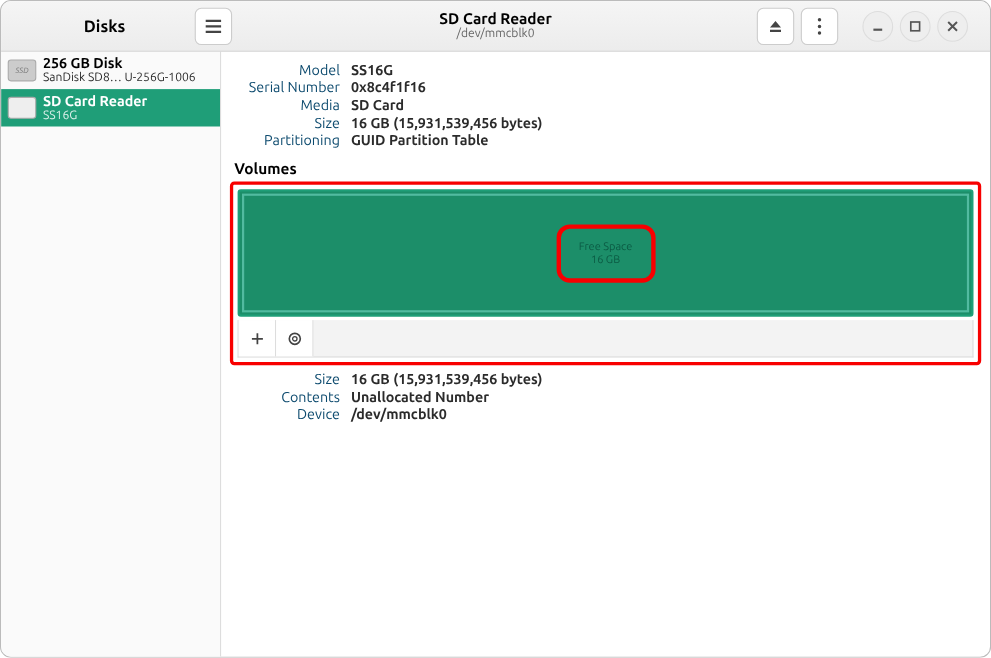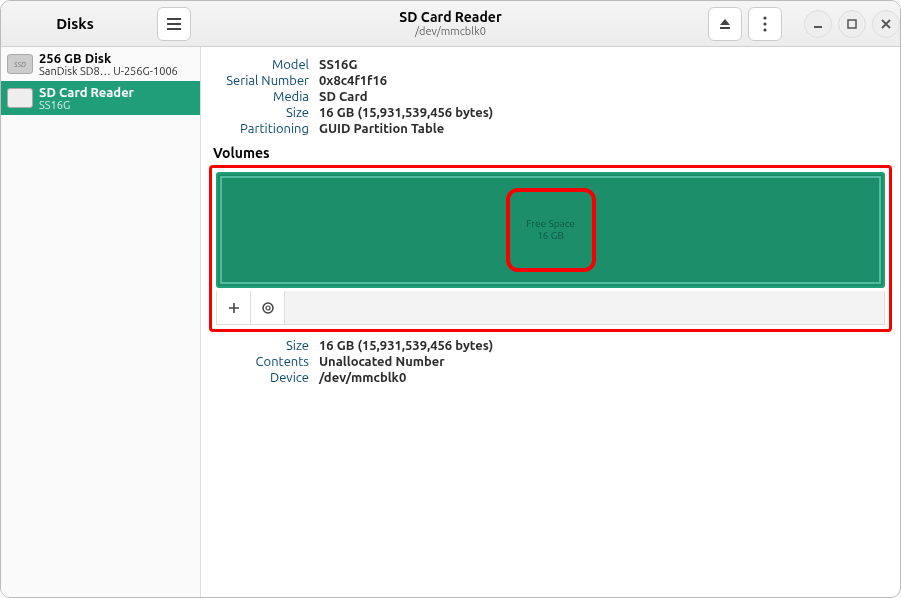--- a/index.html
+++ b/index.html
@@ -1,20 +1,20 @@
 <!DOCTYPE html>
 <html><head>
 <meta charset="utf-8">
 <style>
 * { box-sizing: border-box; margin: 0; padding: 0; font-family: Ubuntu, "Segoe UI", sans-serif; }
 body { width: 901px; height: 598px; background: #fff; overflow: hidden; }
 .window { width: 100%; height: 100%; display: flex; flex-direction: column; border: 1px solid #bbb; border-radius: 10px; overflow: hidden; }
 
 
-.titlebar { height: 46px; background: linear-gradient(#f5f5f5,#ececec); border-bottom: 1px solid #d0d0d0; display: flex; align-items: center; padding: 0 0; position: relative; }
+.titlebar { height: 46px; background: linear-gradient(#f5f5f5,#ececec); border-bottom: 1px solid #d0d0d0; display: flex; align-items: center; padding: 0 20px; position: relative; }
 .titlebar .left { width: 190px; display: flex; align-items: center; gap: 8px; }
 .titlebar .title-left { font-weight: bold; font-size: 15px; flex: 1; text-align: center; }
 .hb-btn { width: 34px; height: 34px; border: 1px solid #ccc; border-radius: 6px; background: #fff; display: flex; align-items: center; justify-content: center; cursor: pointer; }
 .titlebar .center { position: absolute; left: 50%; transform: translateX(-50%); text-align: center; line-height: 1.1; }
 .titlebar .center .t1 { font-weight: bold; font-size: 14px; }
 .titlebar .center .t2 { font-size: 11px; color: #666; }
 .titlebar .right { margin-left: auto; display: flex; align-items: center; gap: 6px; }
 .win-btn { width: 28px; height: 28px; border-radius: 50%; background: #eee; border: 1px solid #ddd; display: flex; align-items: center; justify-content: center; cursor: pointer; }
 
 
@@ -30,21 +30,21 @@
 
 .main { flex: 1; padding: 0; overflow: hidden; }
 .info-grid { padding: 10px 12px 4px; display: grid; grid-template-columns: 96px 1fr; gap: 2px 10px; }
 .info-label { text-align: right; color: #0c4a6e; font-size: 13px; }
 .info-val { font-size: 13px; font-weight: 600; color: #2b2b2b; }
 
 .section-h { font-weight: bold; font-size: 14px; padding: 6px 12px 4px; }
 
 .highlight-outer { margin: 0 8px; border: 3px solid #f80000; border-radius: 4px; padding: 4px; }
 .vol-box { height: 116px; background: #1c8e69; border: 2px solid #1f9e78; border-radius: 3px; outline: 2px solid #52bba0; outline-offset: -6px; position: relative; display:flex; align-items:center; justify-content:center; }
-.inner-mark { position: absolute; border: 4px solid #f80000; border-radius: 12px; width: 90px; height: 84px; display:flex; flex-direction:column; align-items:center; justify-content:center; color:#0b5a43; font-size:10px; line-height:1.2; }
+.inner-mark { position: absolute; border: 4px solid #f80000; border-radius: 12px; width: 90px; height: 53px; display:flex; flex-direction:column; align-items:center; justify-content:center; color:#0b5a43; font-size:10px; line-height:1.2; }
 .toolbar { display: flex; border: 1px solid #ddd; border-top: none; background: #f3f3f3; height: 34px; margin-top:3px; }
 .tb-btn { width: 34px; border-right: 1px solid #ddd; display: flex; align-items: center; justify-content: center; cursor: pointer; background:#fff; }
 svg { display:block; }
 </style>
 </head>
 <body>
 
 <div class="window">
   <div class="titlebar">
     <div class="left">

